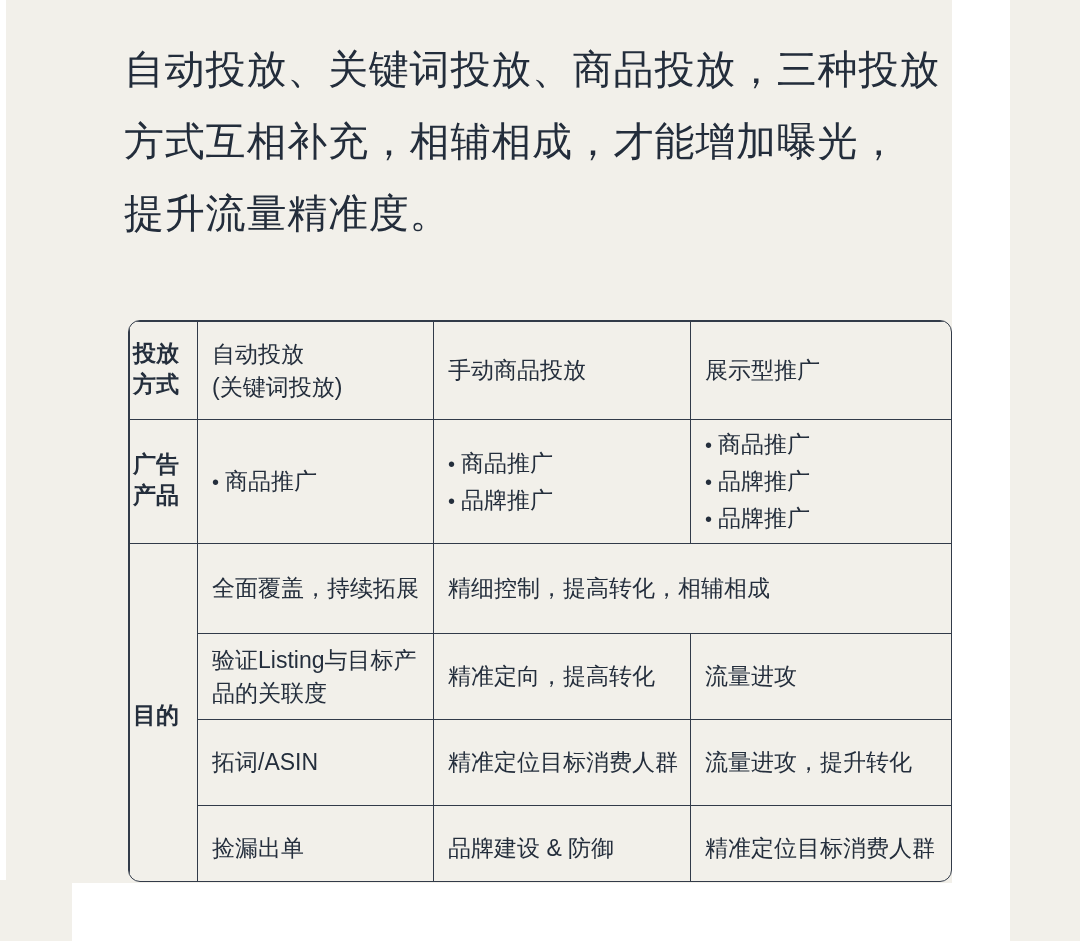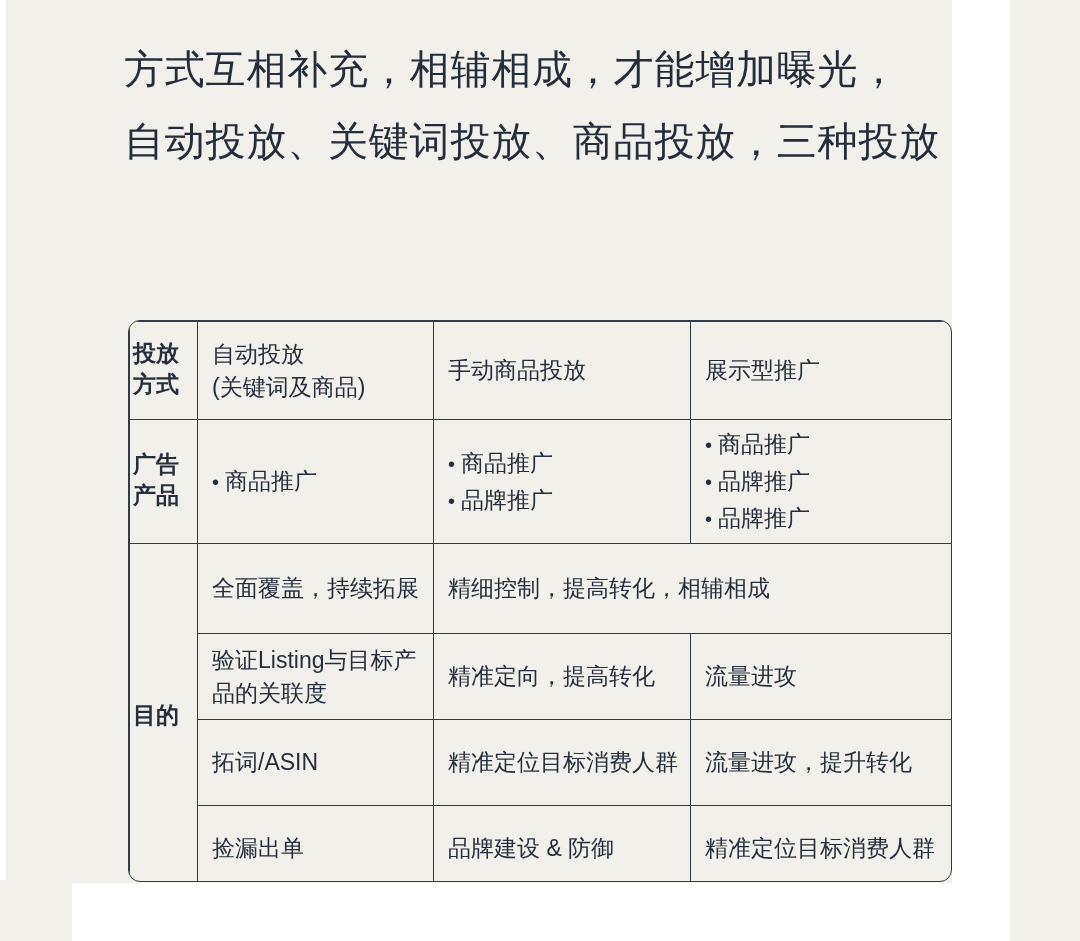--- a/index.html
+++ b/index.html
@@ -106,38 +106,39 @@
 </head>
 <body>
 
 <div class="canvas">
 
   <div class="white-strip-left"></div>
   <div class="white-gutter-right"></div>
   <div class="white-band-bottom"></div>
 
   <div class="heading">
+    <div class="line">自动投放、关键词投放、商品投放，三种投放</div>
     <div class="line">方式互相补充，相辅相成，才能增加曝光，</div>
-    <div class="line">自动投放、关键词投放、商品投放，三种投放</div>
+    <div class="line">提升流量精准度。</div>
   </div>
 
   <div class="table-wrap">
     <table>
       <colgroup>
         <col class="c1">
           <col class="c2">
           <col class="c3">
           <col class="c4">
       </colgroup>
       <tbody>
           <tr class="r1">
         <th class="rowhead">投放方式</th>
         <td>
           <span class="cell-sub nowrap">自动投放</span>
-          <span class="cell-sub nowrap">(关键词及商品)</span>
+          <span class="cell-sub nowrap">(关键词投放)</span>
         </td>
         <td class="nowrap">手动商品投放</td>
         <td class="nowrap">展示型推广</td>
       </tr>
       <tr class="r2">
         <th class="rowhead">广告产品</th>
         <td>
           <ul class="bullets">
             <li>商品推广</li>
           </ul>

